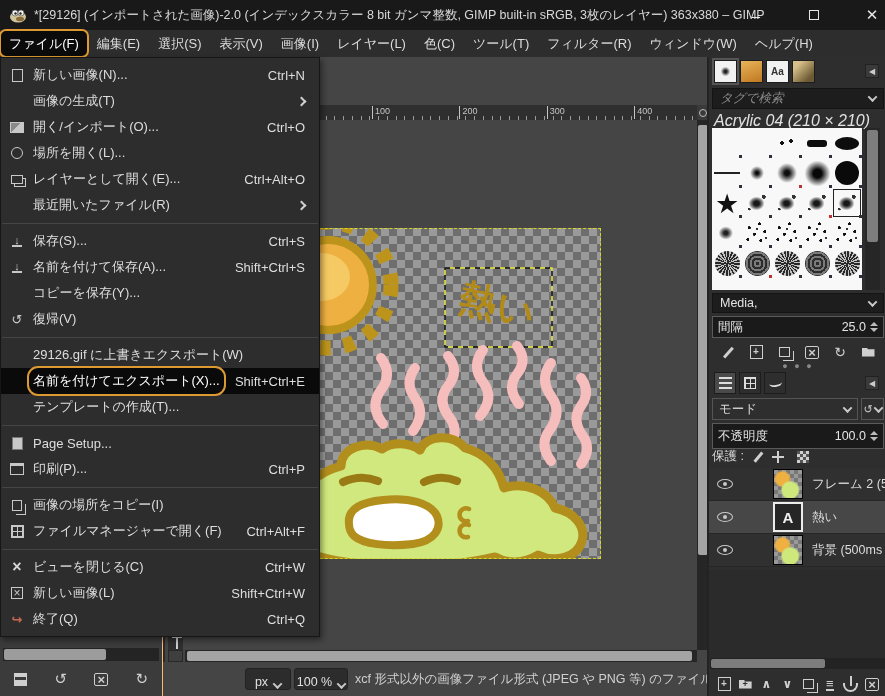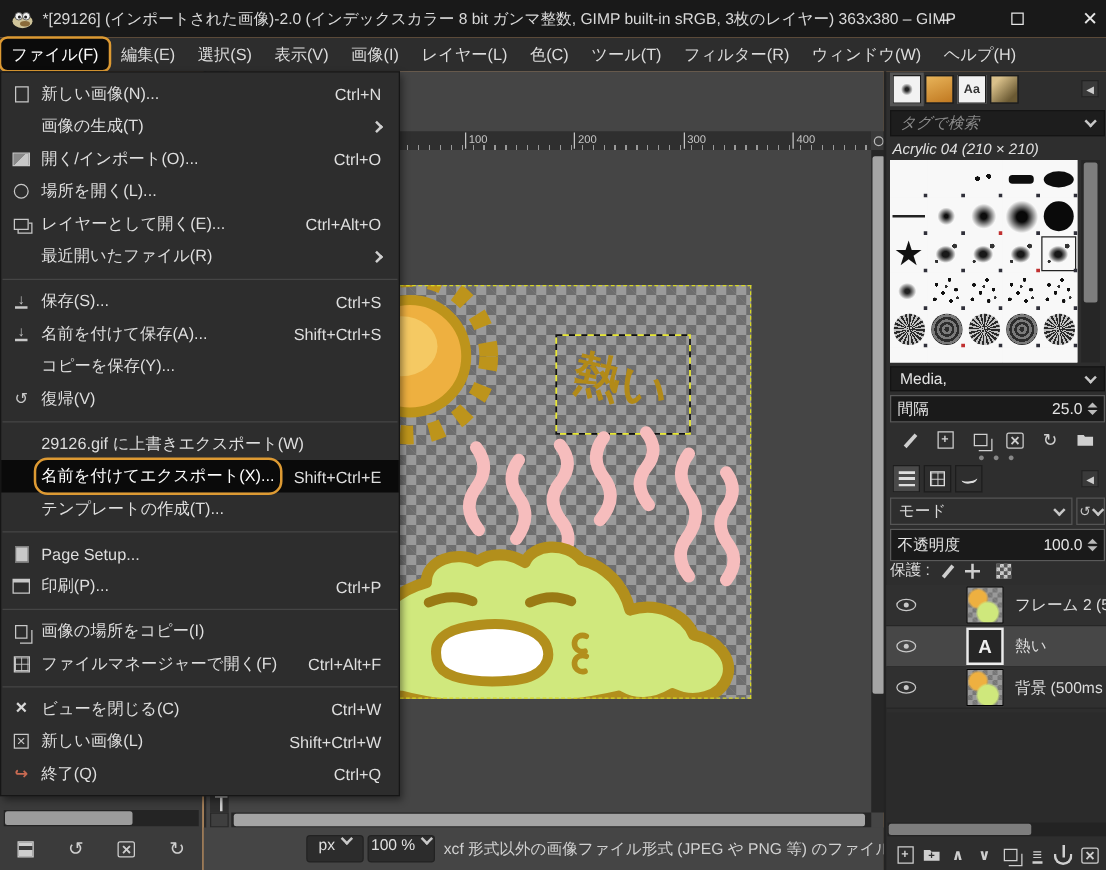--- a/index.html
+++ b/index.html
@@ -71,21 +71,21 @@
     background-color:#9a9a9a;
     background-image:linear-gradient(45deg,#6e6e6e 25%,transparent 25% 75%,#6e6e6e 75%),
                      linear-gradient(45deg,#6e6e6e 25%,transparent 25% 75%,#6e6e6e 75%);
     background-position:0 0,8px 8px;background-size:16px 16px;}
   #checker::after{content:"";position:absolute;inset:0;border:1px dashed #d6d626;pointer-events:none;}
   #artsvg{position:absolute;inset:0;}
 
   
   #statusbar{position:absolute;left:163px;top:662px;width:544px;height:34px;background:#454545;}
   .sb-btn{position:absolute;top:6px;height:22px;background:#2c2c2c;border:1px solid #222;border-radius:3px;
-          display:flex;align-items:flex-start;justify-content:center;gap:6px;font-size:12.5px;color:#e0e0e0;}
+          display:flex;align-items:flex-end;justify-content:center;gap:6px;font-size:12.5px;color:#e0e0e0;}
   #unit-btn{left:82px;width:46px;} #zoom-btn{left:131px;width:54px;}
   .cv{width:7px;height:7px;border-right:2px solid #c8c8c8;border-bottom:2px solid #c8c8c8;transform:rotate(45deg) translate(-1px,-1px);flex:none;}
   #status-msg{position:absolute;left:192px;top:9px;font-size:12.5px;color:#d0d0d0;white-space:nowrap;width:352px;overflow:hidden;}
 
   
   #leftdock{position:absolute;left:0;top:634px;width:162px;height:62px;background:#3b3b3b;}
   #ld-scroll{position:absolute;left:3px;top:14px;width:156px;height:13px;background:#242424;}
   #ld-scroll .thumb{position:absolute;left:1px;top:1px;width:102px;height:11px;background:#9c9c9c;border-radius:2px;}
   #ld-btns{position:absolute;left:0;top:30px;width:162px;height:30px;display:flex;align-items:center;justify-content:space-around;}
   .io{width:24px;height:22px;display:flex;align-items:center;justify-content:center;color:#cfcfcf;}
@@ -102,21 +102,21 @@
   #tab-brushes::before{content:"";width:9px;height:9px;background:radial-gradient(circle,#222 20%,rgba(0,0,0,0) 75%);}
   #tab-patterns{left:31px;background:linear-gradient(160deg,#e8b45a,#c07820);}
   #tab-fonts{left:57px;background:#f2f2f2;color:#333;font-size:10px;font-weight:bold;}
   #tab-gradients{left:83px;background:linear-gradient(135deg,#d9c08a 20%,#6b5a33 80%);}
   .dock-menu-btn{position:absolute;right:6px;width:14px;height:14px;background:#3a3a3a;border:1px solid #222;color:#ccc;
      font-size:8px;display:flex;align-items:center;justify-content:center;}
   #brush-menu-btn{top:7px;} 
   #search-box{position:absolute;left:3px;top:31px;width:172px;height:21px;background:#1d1d1d;border:1px solid #141414;
      display:flex;align-items:center;padding:0 7px;}
   #search-box .ph{font-style:italic;color:#8a8a8a;flex:1;}
-  #brush-name{position:absolute;left:5px;top:55px;font-style:italic;color:#e2e2e2;font-size:12px;white-space:nowrap;}
+  #brush-name{position:absolute;left:5px;top:55px;font-style:italic;color:#e2e2e2;font-size:16px;white-space:nowrap;}
   #brush-grid{position:absolute;left:3px;top:71px;width:150px;height:162px;background:#f4f4f4;display:grid;
       grid-template-columns:repeat(5,30px);grid-auto-rows:30px;overflow:hidden;}
   #brush-scroll{position:absolute;left:156px;top:71px;width:15px;height:162px;background:#262626;}
   #brush-scroll .thumb{position:absolute;left:2px;top:2px;width:11px;height:112px;background:#7d7d7d;border-radius:2px;}
   .b-cell{position:relative;display:flex;align-items:center;justify-content:center;background:#f8f8f8;}
   .b-cell::after{content:"";position:absolute;right:0;bottom:0;width:3px;height:3px;background:#30303a;}
   .b-cell:nth-child(8)::after,.b-cell:nth-child(14)::after,.b-cell:nth-child(22)::after{background:#c03030;}
   .b-cell.sel{outline:1px solid #222;outline-offset:-2px;}
   .b-blank::before{content:"";}
   .b-dotpair::before{content:"";width:20px;height:12px;

